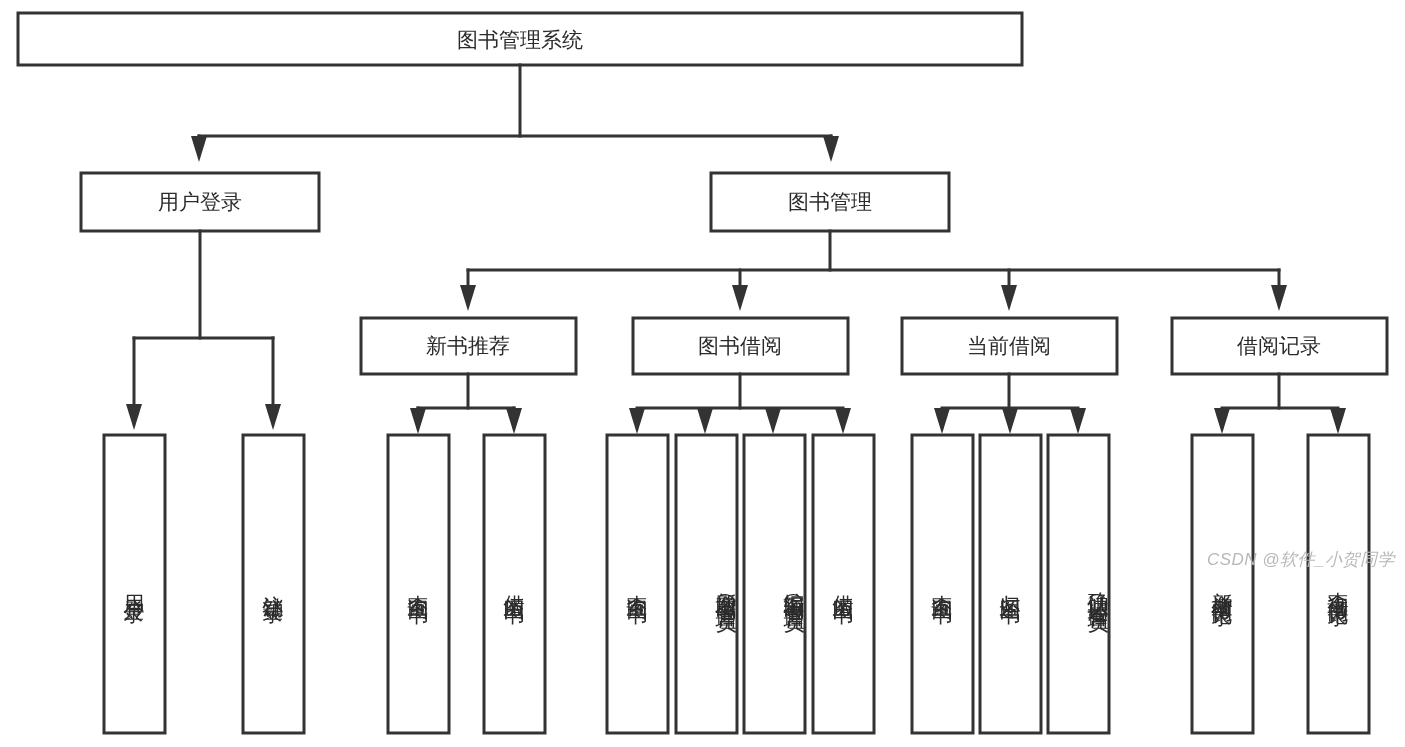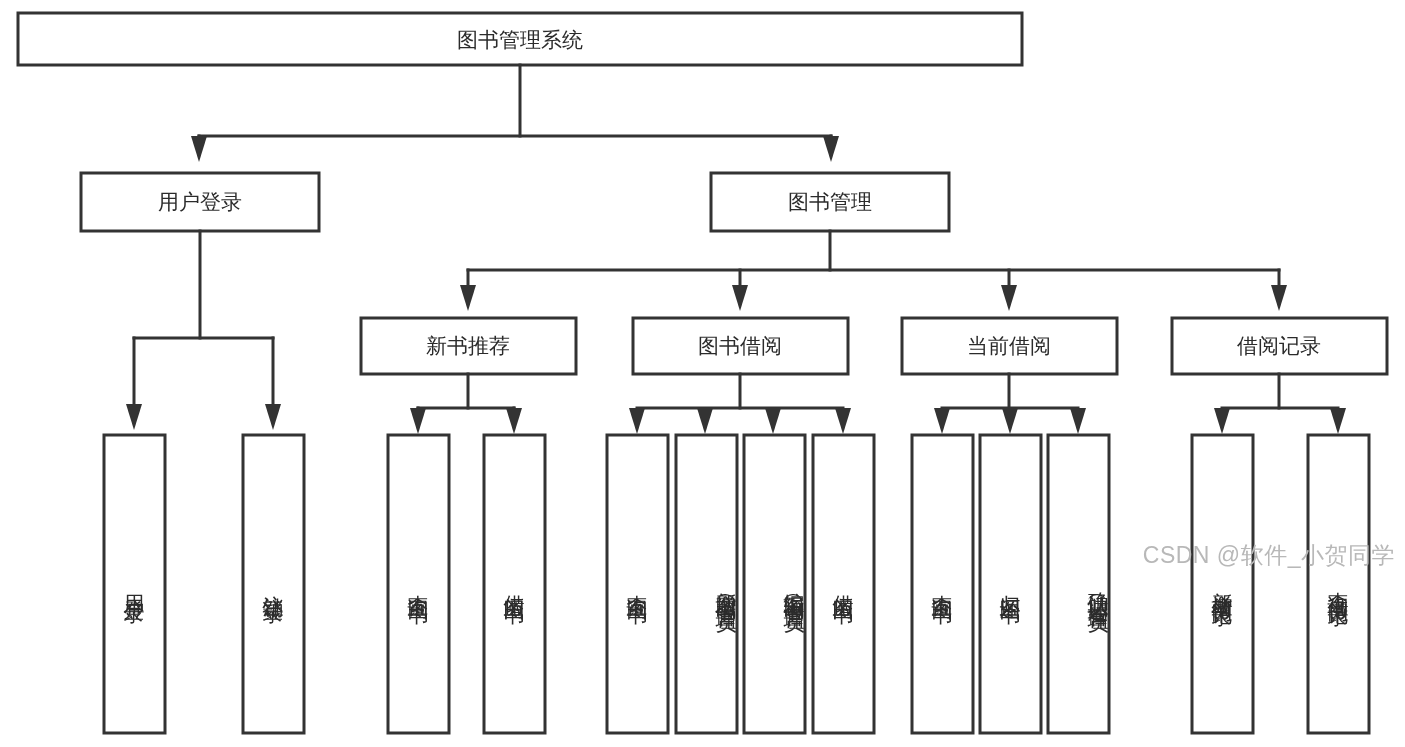--- a/index.html
+++ b/index.html
@@ -69,24 +69,25 @@
     color: #2b2b2b;
     white-space: nowrap;
     text-align: center;
     pointer-events: none;
   }
   .watermark {
     position: absolute;
     right: 10px;
     bottom: 6px;
     font-family: "Liberation Sans", "DejaVu Sans", sans-serif;
-    font-size: 23px;
+    font-size: 17px;
     color: #b8b8b8;
     letter-spacing: 0.5px;
     white-space: nowrap;
+    font-style: italic;
   }
 </style>
 </head>
 <body>
 
 <div id="diagram-root">
 
   <svg class="diagram-canvas" viewBox="0 0 1405 747" xmlns="http://www.w3.org/2000/svg">
 
     <defs>

